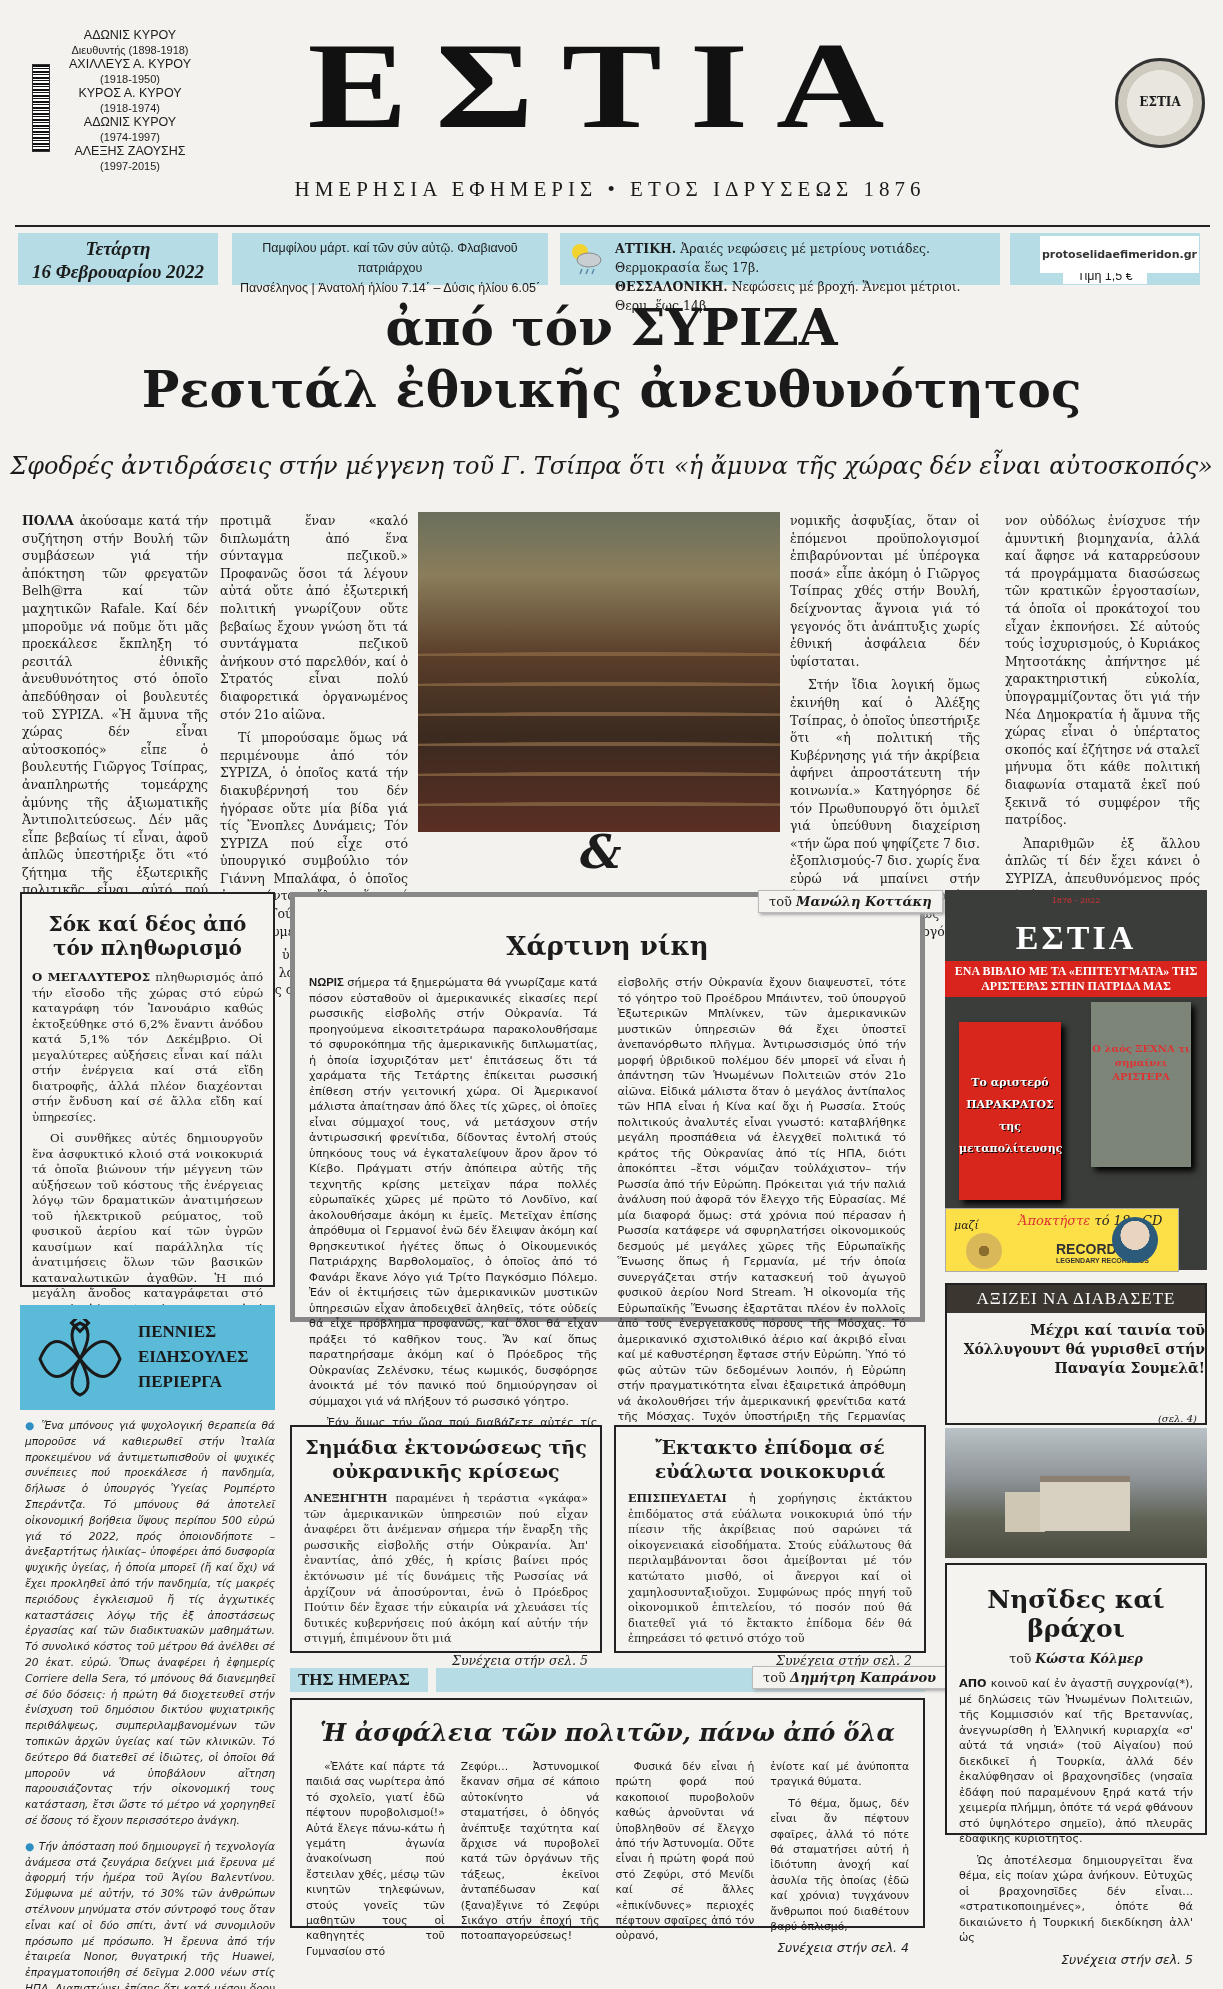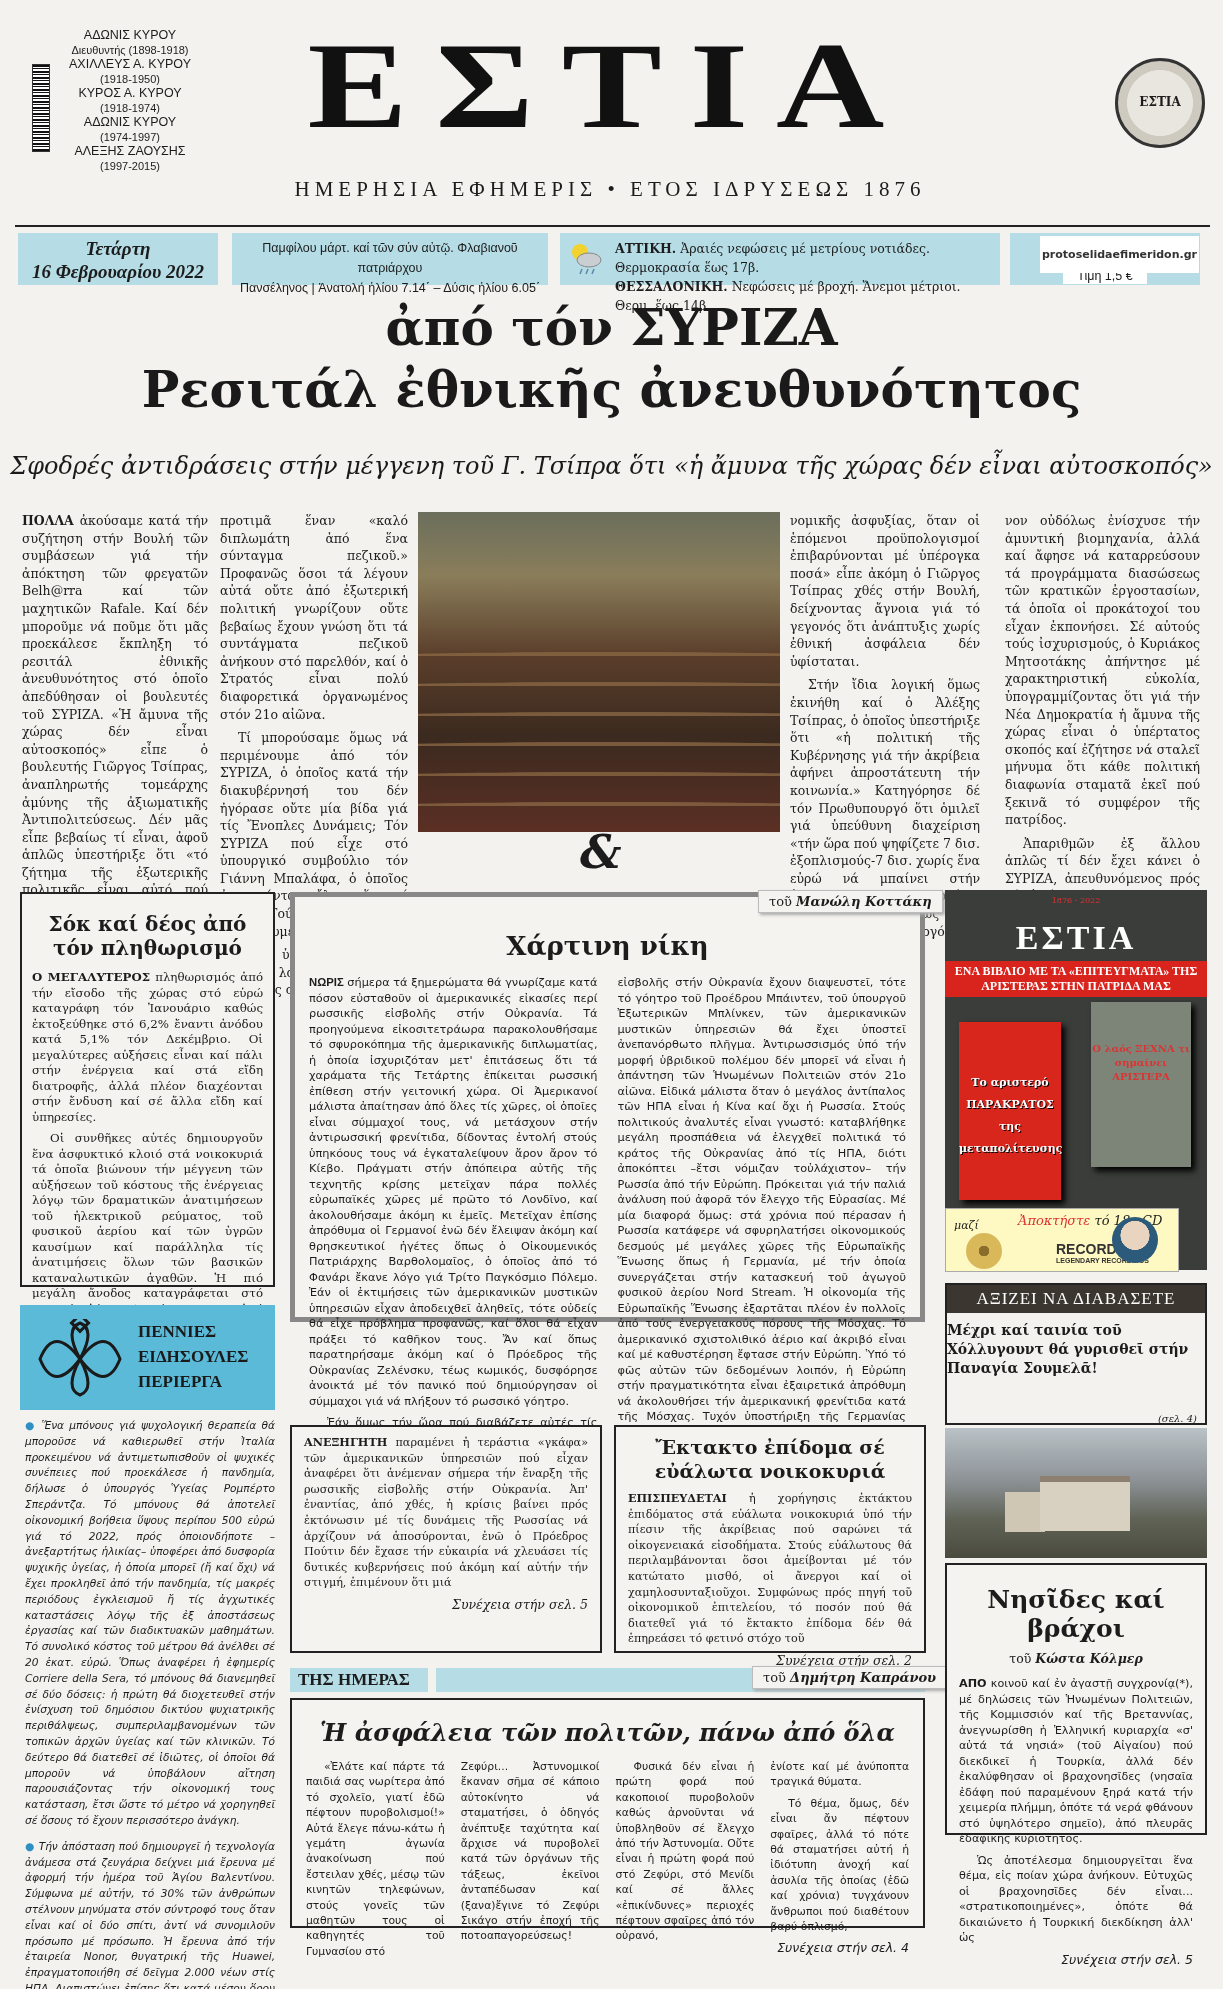--- a/index.html
+++ b/index.html
@@ -51,30 +51,30 @@
 #kottakis .col{font-family:"DejaVu Sans",sans-serif;font-size:11.3px;line-height:15.5px;flex:1}
 
 #ad{left:945px;top:890px;width:262px;height:380px;background:#3b3d3a;overflow:hidden}
 #ad .adlogo{color:#fff;text-align:center;font-family:"Liberation Serif",serif;font-weight:bold;font-size:34px;margin-top:14px;letter-spacing:3px}
 #ad .adyears{color:#d33;text-align:center;font-size:8px;margin-top:6px}
 #ad .adred{background:#d9231d;color:#fff;text-align:center;font-family:"Liberation Serif",serif;font-size:12px;line-height:15px;padding:3px 0;margin-top:4px;font-weight:bold}
 .book1{position:absolute;left:14px;top:132px;width:102px;height:178px;background:#d8261c;box-shadow:4px 4px 6px #000}
 .book1 .bt{color:#fff;text-align:center;font-weight:bold;font-size:11px;margin-top:50px;line-height:22px;text-shadow:1px 1px #000}
 .book2{position:absolute;left:146px;top:112px;width:100px;height:165px;background:#7c8578;box-shadow:4px 4px 6px #000}
 .book2 .bt{color:#d33;text-align:center;font-weight:bold;font-size:10px;margin-top:40px;line-height:14px}
-#adcd{left:945px;top:1208px;width:234px;height:64px;background:#fef9c3;border:1px solid #aaa}
+#adcd{left:945px;top:1208px;width:234px;height:64px;background:#fde047;border:1px solid #aaa}
 #adcd .cdtitle{position:absolute;left:72px;top:4px;font-style:italic;font-size:13px;color:#222}
 #adcd .cdtitle em{color:#d33;font-style:italic}
 #adcd .beeth{position:absolute;left:110px;top:32px;font-family:"Liberation Sans",sans-serif;font-weight:bold;font-size:14px;color:#333}
 #adcd .mazi{position:absolute;left:8px;top:10px;font-style:italic;font-size:11px}
 #adcd .disc{position:absolute;left:20px;top:24px;width:36px;height:36px;border-radius:50%;background:radial-gradient(circle,#8a6d2c 0 20%,#d9b85a 21% 100%)}
 #adcd .face{position:absolute;right:20px;top:8px;width:46px;height:46px;border-radius:50%;background:radial-gradient(circle at 50% 40%,#e8d4bf 0 40%,#2c5a7a 41% 100%)}
 #worth{left:945px;top:1283px;width:262px;height:142px;border:2px solid #222}
 #worth .wtitle{background:#3c3630;color:#fff;text-align:center;font-family:"Liberation Serif",serif;font-size:17px;letter-spacing:1px;padding:4px 0}
-#worth .wtext{text-align:left;font-family:"DejaVu Serif",serif;font-weight:bold;font-size:14px;line-height:19px;margin-top:8px}
+#worth .wtext{text-align:right;font-family:"DejaVu Serif",serif;font-weight:bold;font-size:14px;line-height:19px;margin-top:8px}
 #worth .wpg{position:absolute;right:8px;top:128px;font-style:italic;font-size:10px}
 #monastery{left:945px;top:1428px;width:262px;height:130px;background:linear-gradient(180deg,#b9c2c6 0%,#8d9297 40%,#5f6356 70%,#4a4b3e 100%);overflow:hidden}
 #monastery .bld{position:absolute;left:95px;top:48px;width:90px;height:55px;background:#d8d1c2;border-top:6px solid #8e8070}
 #monastery .bld2{position:absolute;left:60px;top:64px;width:40px;height:40px;background:#cfc6b3}
 
 #pennies{left:20px;top:1305px;width:255px;height:105px;background:#5bbad8}
 #pennies .ptitle{position:absolute;left:118px;top:14px;font-family:"Liberation Serif",serif;font-weight:bold;font-size:17px;line-height:25px;color:#1a1a1a}
 #pennies .orn{position:absolute;left:14px;top:14px;width:92px;height:80px}
 #pentext{left:25px;top:1418px;width:250px;font-family:"DejaVu Sans",sans-serif;font-style:italic;font-size:10.6px;line-height:15.8px}
 #pentext p{margin-bottom:10px;text-indent:0}
@@ -248,20 +248,21 @@
     <div>ΕΙΔΗΣΟΥΛΕΣ</div>
     <div>ΠΕΡΙΕΡΓΑ</div>
   </div>
 </div>
 <div class="abs just" id="pentext">
   <p><span class="dot">●</span> <span>Ἕνα μπόνους γιά ψυχολογική θεραπεία θά μποροῦσε νά καθιερωθεῖ στήν Ἰταλία προκειμένου νά ἀντιμετωπισθοῦν οἱ ψυχικές συνέπειες πού προεκάλεσε ἡ πανδημία, δήλωσε ὁ ὑπουργός Ὑγείας Ρομπέρτο Σπεράντζα. Τό μπόνους θά ἀποτελεῖ οἰκονομική βοήθεια ὕψους περίπου 500 εὐρώ γιά τό 2022, πρός ὁποιονδήποτε –ἀνεξαρτήτως ἡλικίας– ὑποφέρει ἀπό δυσφορία ψυχικῆς ὑγείας, ἡ ὁποία μπορεῖ (ἤ καί ὄχι) νά ἔχει προκληθεῖ ἀπό τήν πανδημία, τίς μακρές περιόδους ἐγκλεισμοῦ ἤ τίς ἀγχωτικές καταστάσεις λόγῳ τῆς ἐξ ἀποστάσεως ἐργασίας καί τῶν διαδικτυακῶν μαθημάτων. Τό συνολικό κόστος τοῦ μέτρου θά ἀνέλθει σέ 20 ἑκατ. εὐρώ. Ὅπως ἀναφέρει ἡ ἐφημερίς Corriere della Sera, τό μπόνους θά διανεμηθεῖ σέ δύο δόσεις: ἡ πρώτη θά διοχετευθεῖ στήν ἐνίσχυση τοῦ δημόσιου δικτύου ψυχιατρικῆς περιθάλψεως, συμπεριλαμβανομένων τῶν τοπικῶν ἀρχῶν ὑγείας καί τῶν κλινικῶν. Τό δεύτερο θά διατεθεῖ σέ ἰδιῶτες, οἱ ὁποῖοι θά μποροῦν νά ὑποβάλουν αἴτηση παρουσιάζοντας τήν οἰκονομική τους κατάσταση, ἔτσι ὥστε τό μέτρο νά χορηγηθεῖ σέ ὅσους τό ἔχουν περισσότερο ἀνάγκη.</span></p>
   <p><span class="dot">●</span> <span>Τήν ἀπόσταση πού δημιουργεῖ ἡ τεχνολογία ἀνάμεσα στά ζευγάρια δείχνει μιά ἔρευνα μέ ἀφορμή τήν ἡμέρα τοῦ Ἁγίου Βαλεντίνου. Σύμφωνα μέ αὐτήν, τό 30% τῶν ἀνθρώπων στέλνουν μηνύματα στόν σύντροφό τους ὅταν εἶναι καί οἱ δύο σπίτι, ἀντί νά συνομιλοῦν πρόσωπο μέ πρόσωπο. Ἡ ἔρευνα ἀπό τήν ἑταιρεία Nonor, θυγατρική τῆς Huawei, ἐπραγματοποιήθη σέ δεῖγμα 2.000 νέων στίς ΗΠΑ. Διαπιστώνει ἐπίσης ὅτι κατά μέσον ὅρον τό 71% τῶν ἀνθρώπων περνοῦν περισσότερο ἀπό τόν προσωπικό χρόνο τους μέ τό τηλέφωνο, παρά μέ τόν σύντροφό τους.</span></p>
 </div>
 
 <div class="abs box" id="signs">
+  <div class="boxtitle">Σημάδια ἐκτονώσεως τῆς οὐκρανικῆς κρίσεως</div>
   <div class="col just">
     <p class="first"><span class="lead">ΑΝΕΞΗΓΗΤΗ</span><span> παραμένει ἡ τεράστια «γκάφα» τῶν ἀμερικανικῶν ὑπηρεσιῶν πού εἶχαν ἀναφέρει ὅτι ἀνέμεναν σήμερα τήν ἔναρξη τῆς ρωσσικῆς εἰσβολῆς στήν Οὐκρανία. Ἀπ' ἐναντίας, ἀπό χθές, ἡ κρίσις βαίνει πρός ἐκτόνωσιν μέ τίς δυνάμεις τῆς Ρωσσίας νά ἀρχίζουν νά ἀποσύρονται, ἐνῶ ὁ Πρόεδρος Πούτιν δέν ἔχασε τήν εὐκαιρία νά χλευάσει τίς δυτικές κυβερνήσεις πού ἀκόμη καί αὐτήν τήν στιγμή, ἐπιμένουν ὅτι μιά</span></p>
     <div class="cont">Συνέχεια στήν σελ. 5</div>
   </div>
 </div>
 
 <div class="abs box" id="benefit">
   <div class="boxtitle">Ἔκτακτο ἐπίδομα σέ εὐάλωτα νοικοκυριά</div>
   <div class="col just">
     <p class="first"><span class="lead">ΕΠΙΣΠΕΥΔΕΤΑΙ</span><span> ἡ χορήγησις ἐκτάκτου ἐπιδόματος στά εὐάλωτα νοικοκυριά ὑπό τήν πίεσιν τῆς ἀκρίβειας πού σαρώνει τά οἰκογενειακά εἰσοδήματα. Στούς εὐάλωτους θά περιλαμβάνονται ὅσοι ἀμείβονται μέ τόν κατώτατο μισθό, οἱ ἄνεργοι καί οἱ χαμηλοσυνταξιοῦχοι. Συμφώνως πρός πηγή τοῦ οἰκονομικοῦ ἐπιτελείου, τό ποσόν πού θά διατεθεῖ γιά τό ἔκτακτο ἐπίδομα δέν θά ἐπηρεάσει τό φετινό στόχο τοῦ</span></p>

